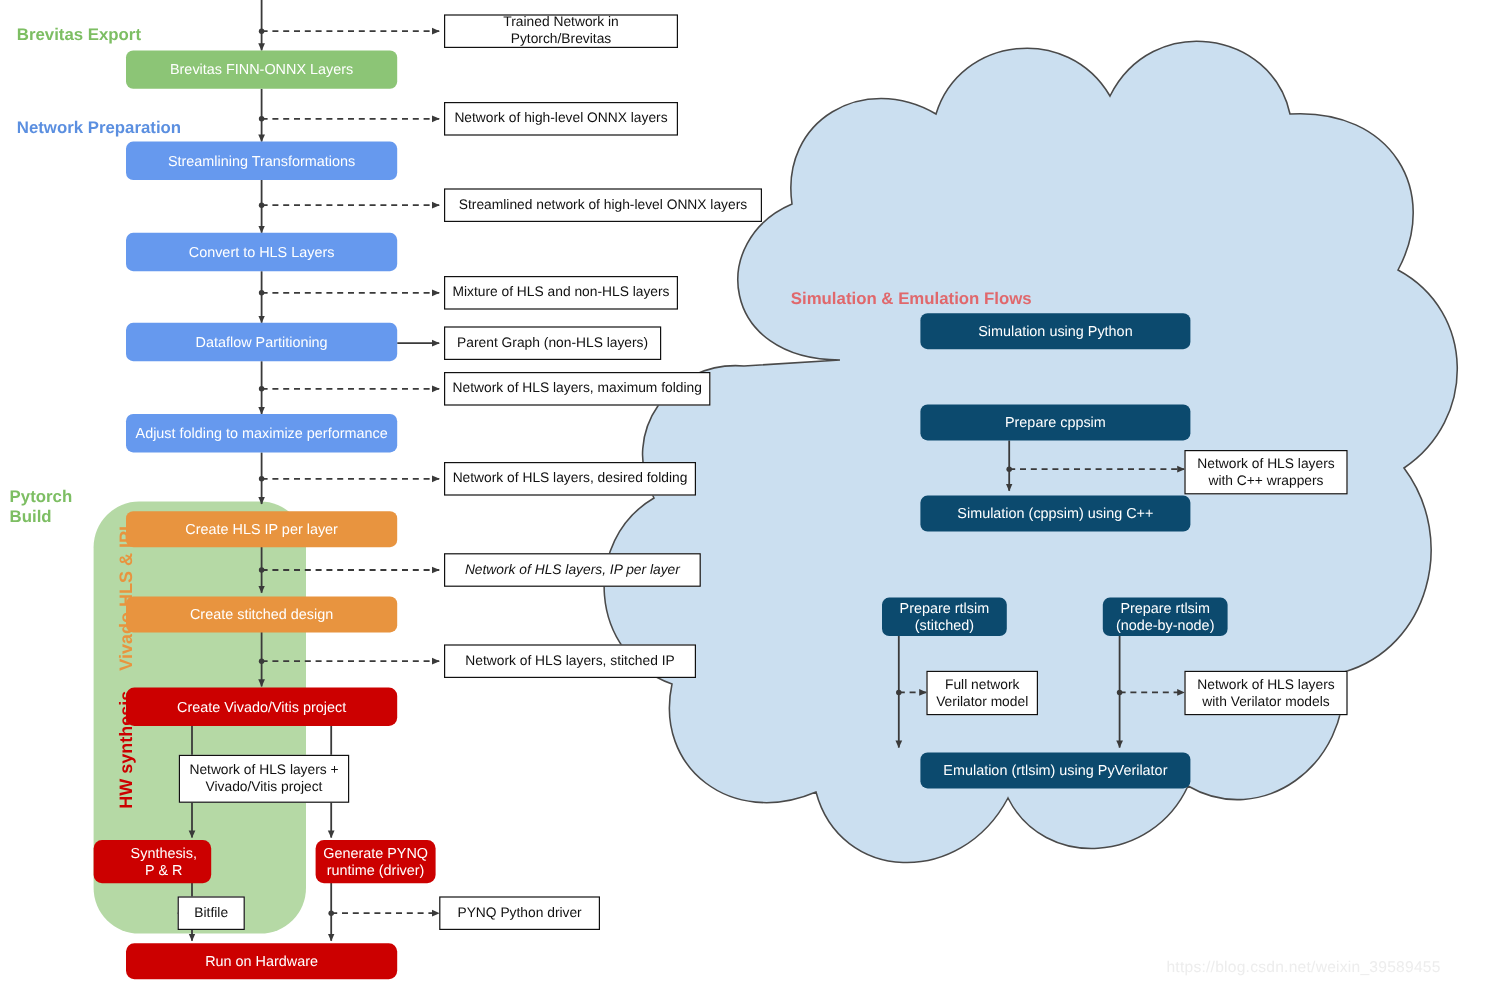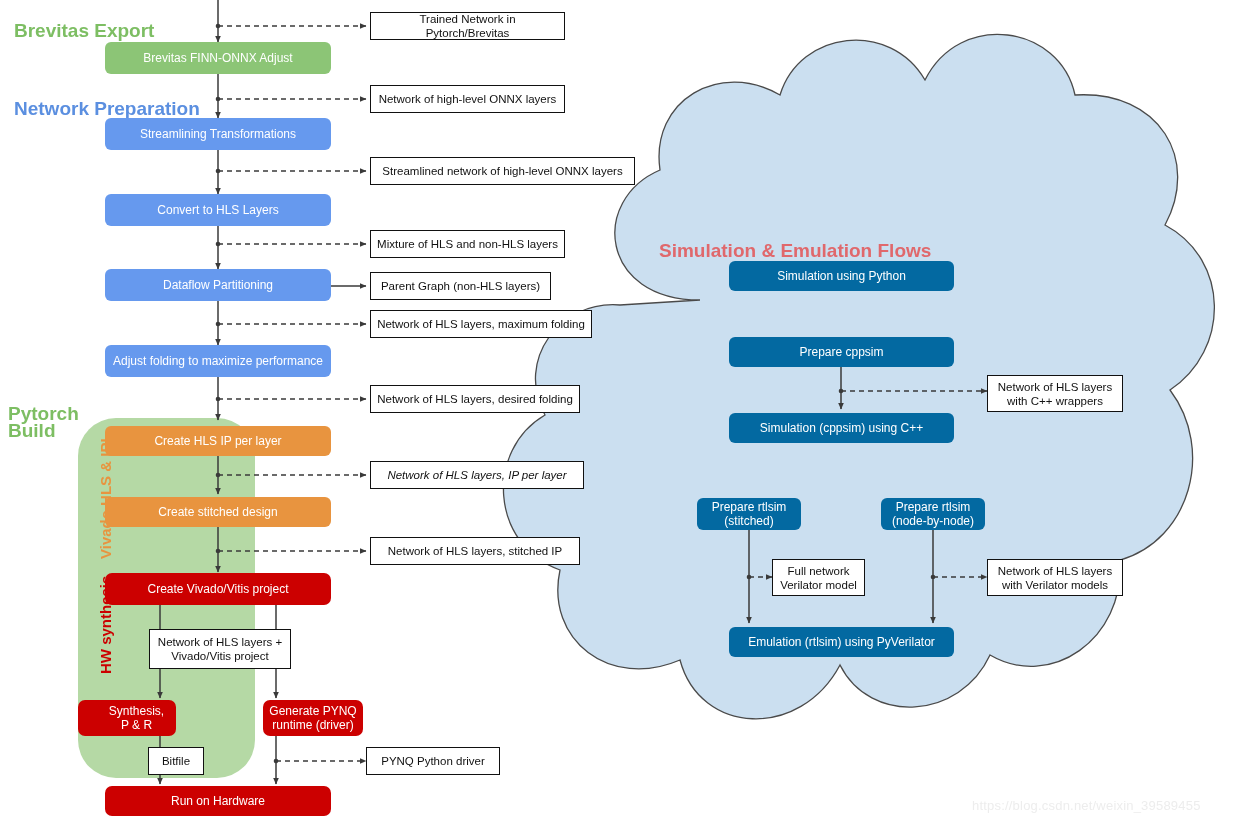--- a/index.html
+++ b/index.html
@@ -8,30 +8,30 @@
   #canvas{position:absolute;left:0;top:0;width:1249px;height:827px;}
 
   
   .node{position:absolute;box-sizing:border-box;display:flex;align-items:center;
         justify-content:center;text-align:center;color:#ffffff;font-size:12px;
         line-height:14px;border-radius:6px;}
   .node.green {background:#8CC576;}
   .node.blue  {background:#6699EE;}
   .node.orange{background:#E8943F;}
   .node.red   {background:#CC0000;border-radius:7px;}
-  .node.salmon{background:#0369a1;}
+  .node.salmon{background:#0c4a6e;margin-left:38px;}
 
   
   .wbox{position:absolute;box-sizing:border-box;background:#ffffff;
         border:1.6px solid #111111;color:#111111;font-size:11.5px;line-height:14px;
         display:flex;align-items:center;justify-content:center;text-align:center;
         padding:2px 6px;}
 
   
-  .caption{position:absolute;font-weight:bold;font-size:19px;white-space:pre-line;}
+  .caption{position:absolute;font-weight:bold;font-size:14px;white-space:pre-line;}
   .cap-green{color:#7DBE63;}
   .cap-blue {color:#5B8FE0;}
   .cap-salmon{color:#E0686C;}
   .vcaption{position:absolute;font-weight:bold;font-size:15px;
             transform-origin:0 0;transform:rotate(-90deg);white-space:nowrap;}
   .vcap-orange{color:#E8943F;}
   .vcap-red{color:#CC0000;}
 
   
   .hwgroup{position:absolute;background:#B5D9A5;border-radius:38px;}
@@ -130,21 +130,21 @@
 
   <div class="caption cap-green" style="left:14px;top:20px;">Brevitas Export</div>
   <div class="caption cap-blue" style="left:14px;top:98px;">Network Preparation</div>
   <div class="caption cap-green" style="left:8px;top:405px;line-height:17px;text-align:left;">Pytorch
 Build</div>
   <div class="caption cap-salmon" style="left:659px;top:240px;">Simulation &amp; Emulation Flows</div>
 
   <div class="vcaption vcap-orange" style="left:97px;top:559px;">Vivado HLS &amp; IPI</div>
   <div class="vcaption vcap-red" style="left:97px;top:674px;">HW synthesis</div>
 
-  <div class="node green" style="left:105px;top:42px;width:226px;height:32px;">Brevitas FINN-ONNX Adjust</div>
+  <div class="node green" style="left:105px;top:42px;width:226px;height:32px;">Brevitas FINN-ONNX Layers</div>
 
   <div class="node blue" style="left:105px;top:118px;width:226px;height:32px;">Streamlining Transformations</div>
 
   <div class="node blue" style="left:105px;top:194px;width:226px;height:32px;">Convert to HLS Layers</div>
 
   <div class="node blue" style="left:105px;top:269px;width:226px;height:32px;">Dataflow Partitioning</div>
 
   <div class="node blue" style="left:105px;top:345px;width:226px;height:32px;">Adjust folding to maximize performance</div>
 
   <div class="node orange" style="left:105px;top:426px;width:226px;height:30px;">Create HLS IP per layer</div>

